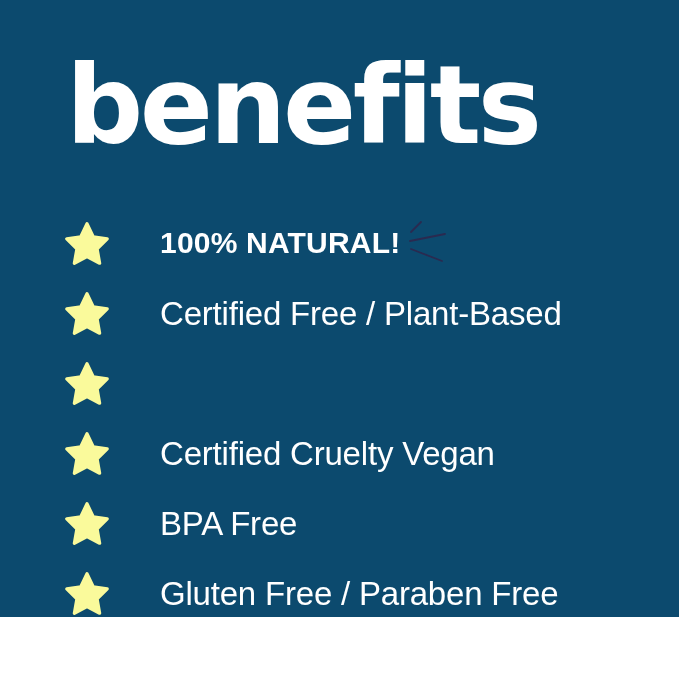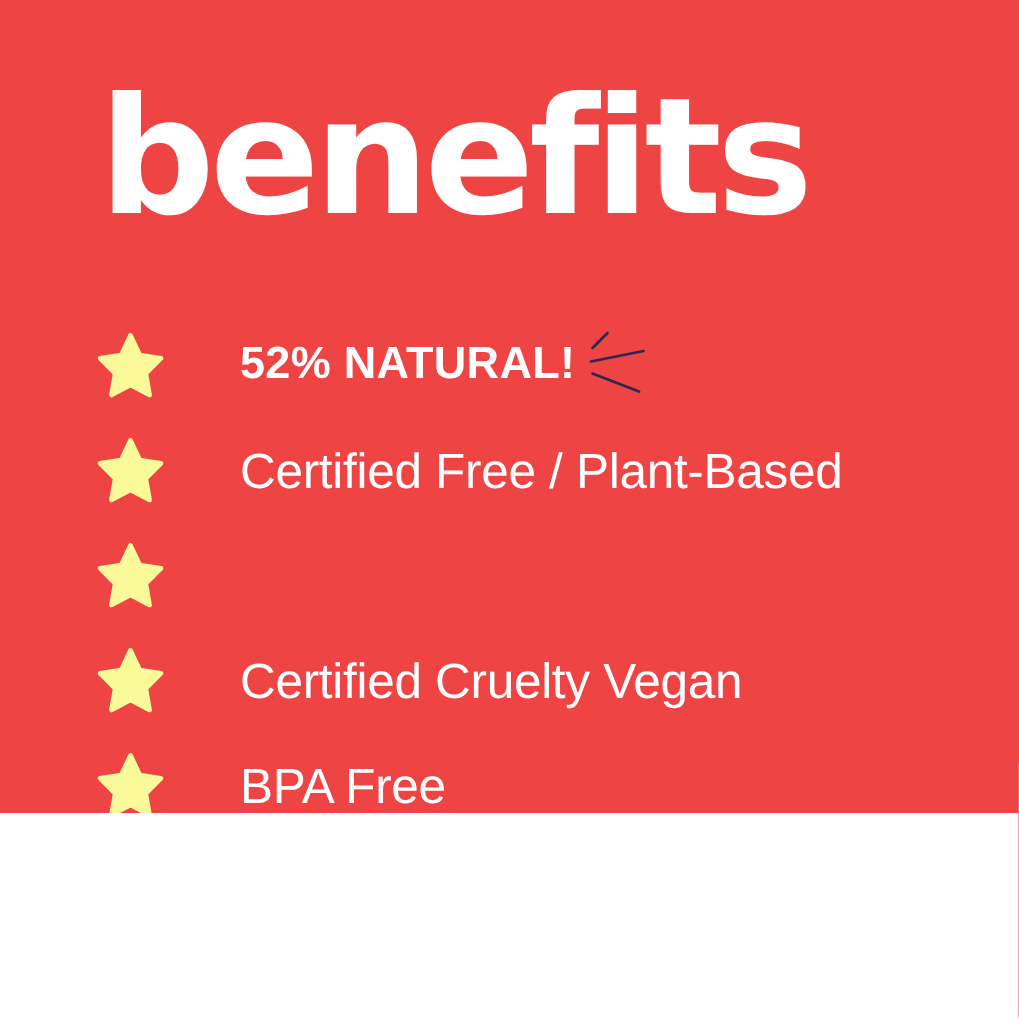--- a/index.html
+++ b/index.html
@@ -8,22 +8,22 @@
   }
   body {
     width: 679px;
     height: 679px;
     overflow: hidden;
     font-family: "Liberation Sans", sans-serif;
   }
   #benefits-card {
     position: relative;
     width: 679px;
-    height: 542px;
-    background: #ef4444;
+    height: 617px;
+    background: #0c4a6e;
     box-sizing: border-box;
     overflow: hidden;
   }
   #page-title {
     position: absolute;
     left: 66px;
     top: 52px;
     color: #ffffff;
     font-family: "DejaVu Sans", sans-serif;
     font-size: 108px;
@@ -84,21 +84,21 @@
 <div id="benefits-card">
 
   <div id="page-title">benefits</div>
 
   <ul id="benefits-list">
 
     <li class="benefit-row emphasis">
       <svg class="star-icon" viewBox="0 0 100 96" aria-hidden="true">
         <path fill="#fafa9b" stroke="#fafa9b" stroke-width="7" stroke-linejoin="round" d="M50 6 L63.5 34.5 L94 39 L72 61 L77.5 92 L50 77.5 L22.5 92 L28 61 L6 39 L36.5 34.5 Z"></path>
       </svg>
-      <span class="benefit-label">52% NATURAL!</span>
+      <span class="benefit-label">100% NATURAL!</span>
       <svg class="sparkle-icon" viewBox="0 0 52 52" aria-hidden="true">
         <g stroke="#2a2a50" stroke-width="1.8" stroke-linecap="round" fill="none">
           <line x1="9" y1="15" x2="19" y2="5"></line>
           <line x1="8" y1="24" x2="43" y2="17"></line>
           <line x1="9" y1="32" x2="40" y2="44"></line>
         </g>
       </svg>
     </li>
 
     <li class="benefit-row">
@@ -125,16 +125,17 @@
       <svg class="star-icon" viewBox="0 0 100 96" aria-hidden="true">
         <path fill="#fafa9b" stroke="#fafa9b" stroke-width="7" stroke-linejoin="round" d="M50 6 L63.5 34.5 L94 39 L72 61 L77.5 92 L50 77.5 L22.5 92 L28 61 L6 39 L36.5 34.5 Z"></path>
       </svg>
       <span class="benefit-label">BPA Free</span>
     </li>
 
     <li class="benefit-row">
       <svg class="star-icon" viewBox="0 0 100 96" aria-hidden="true">
         <path fill="#fafa9b" stroke="#fafa9b" stroke-width="7" stroke-linejoin="round" d="M50 6 L63.5 34.5 L94 39 L72 61 L77.5 92 L50 77.5 L22.5 92 L28 61 L6 39 L36.5 34.5 Z"></path>
       </svg>
+      <span class="benefit-label">Gluten Free / Paraben Free</span>
     </li>
 
   </ul>
 </div>
 
 </body></html>

